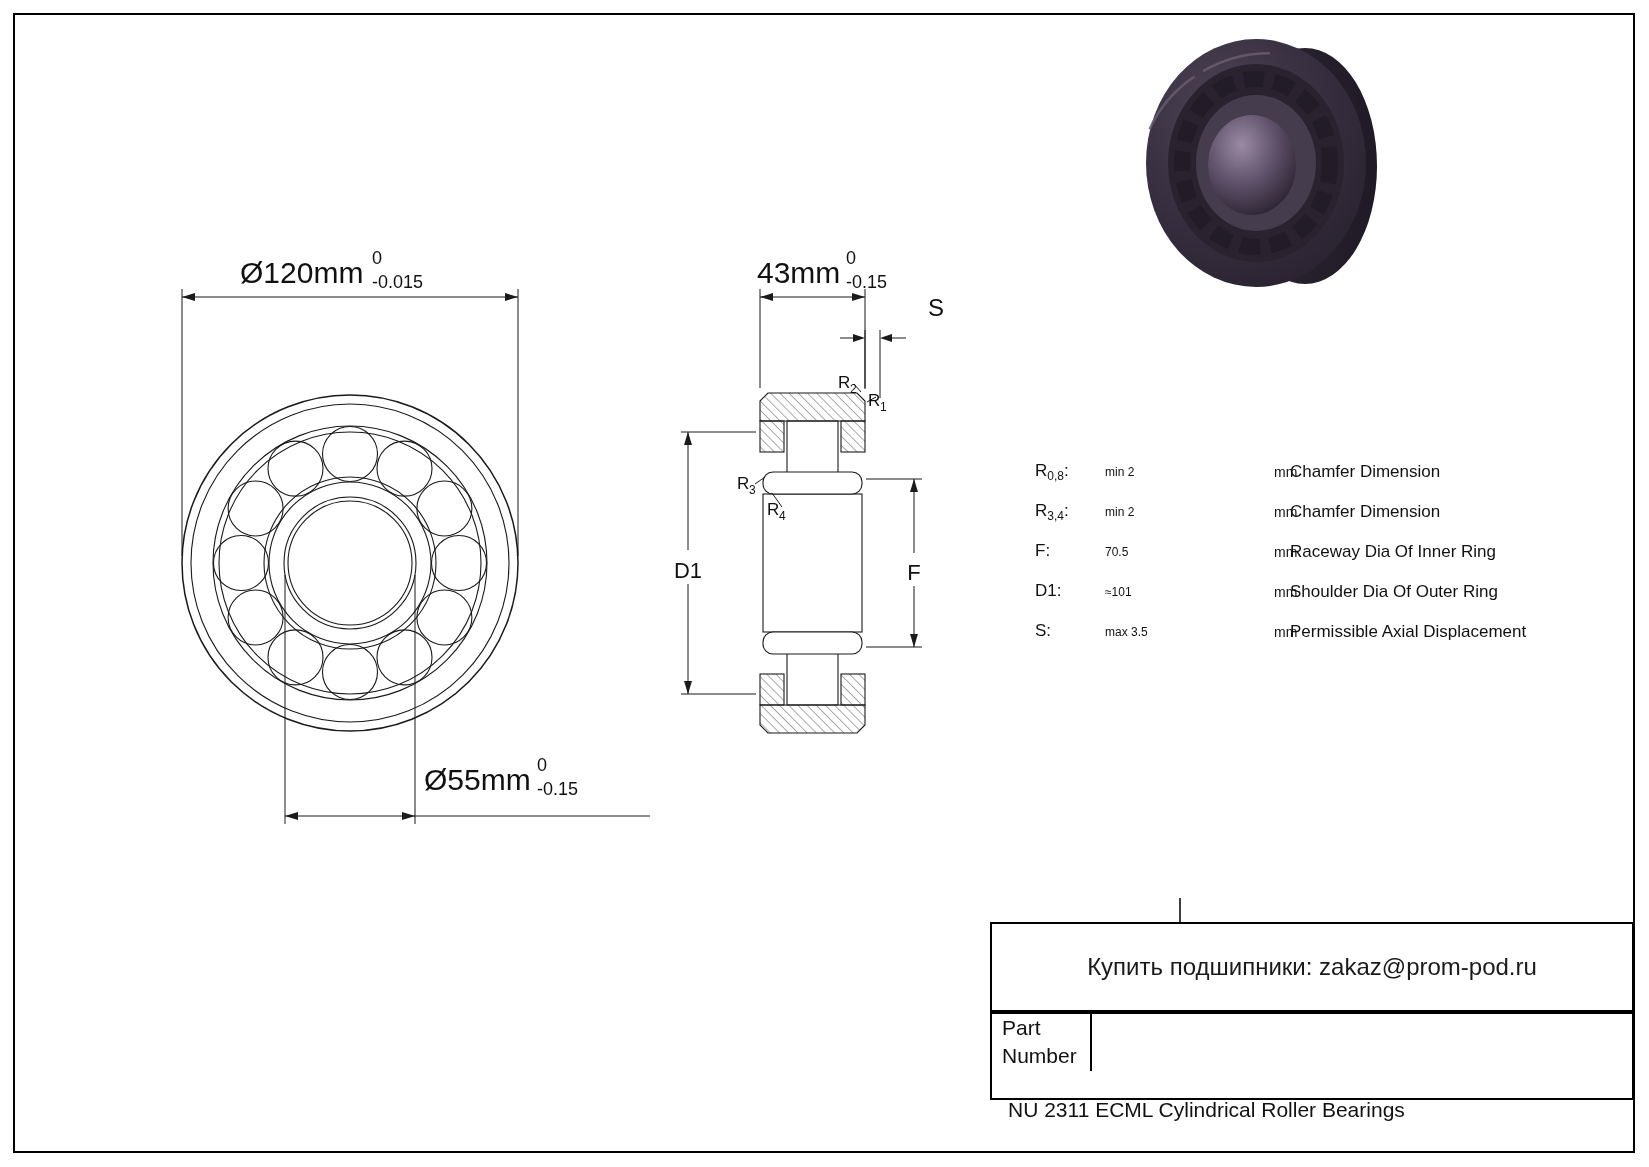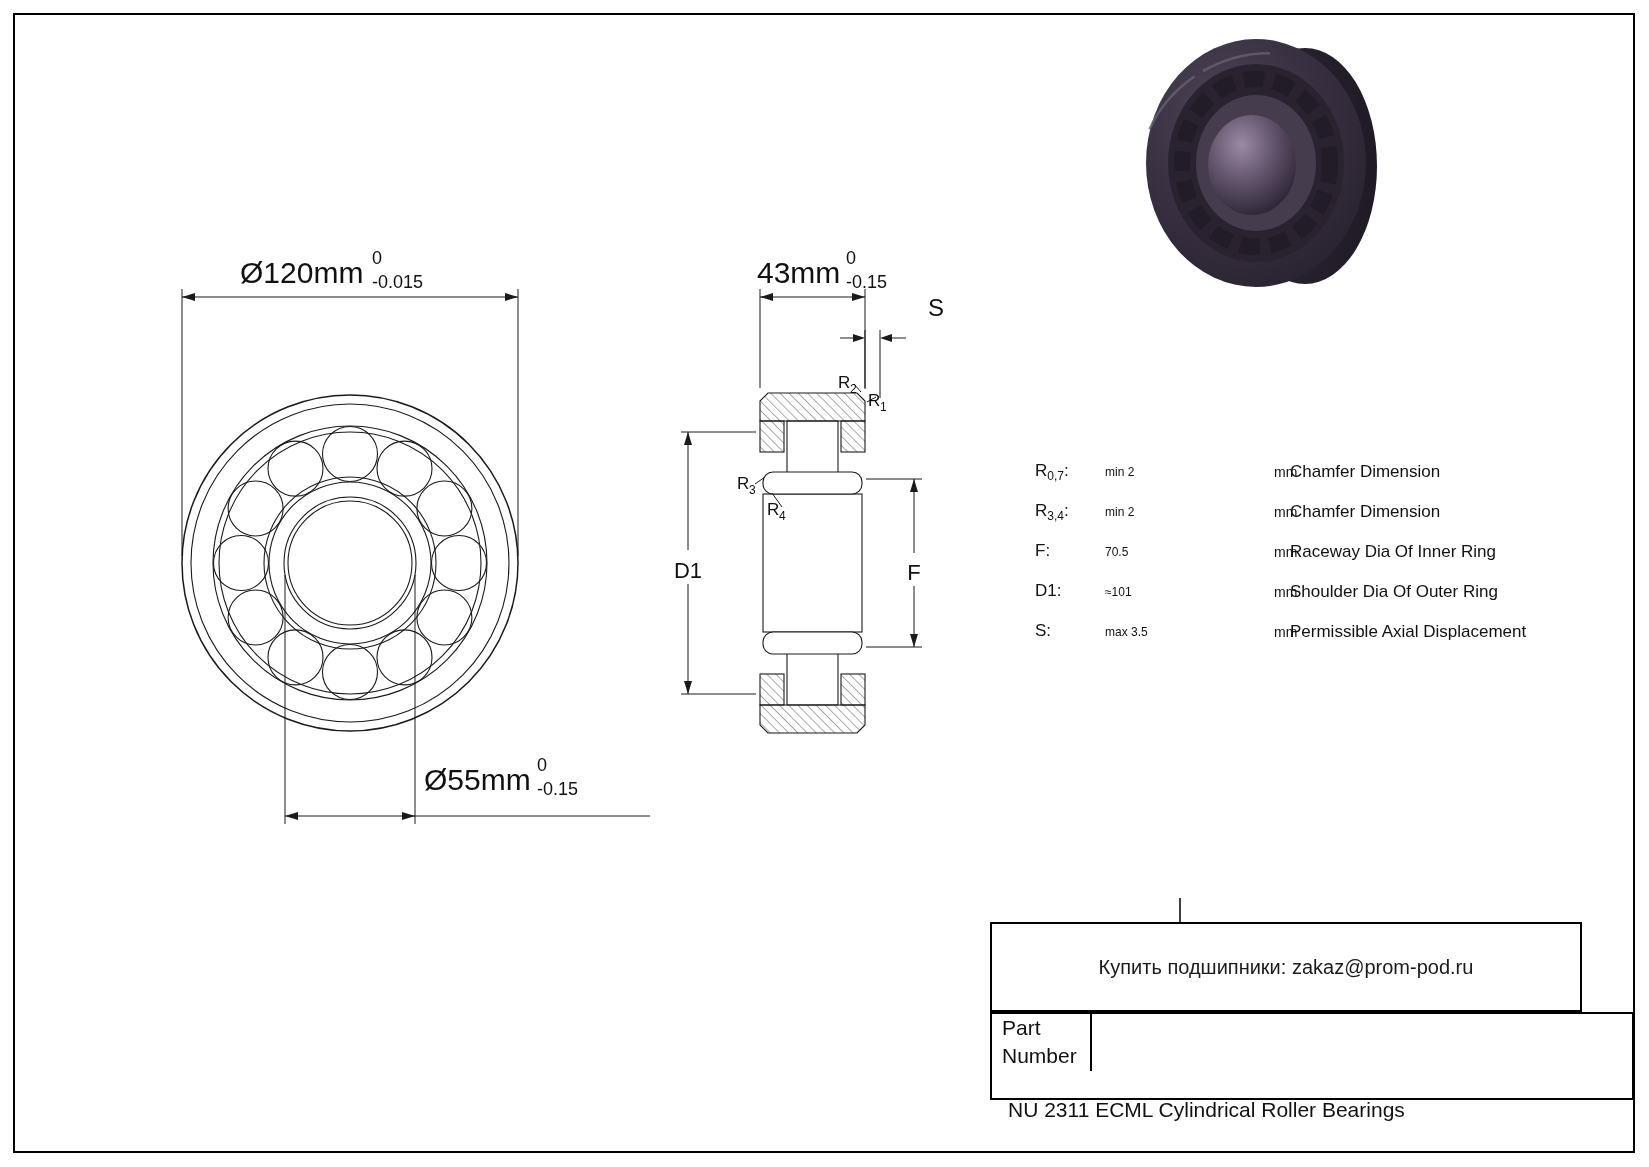--- a/index.html
+++ b/index.html
@@ -15,23 +15,23 @@
   .t-rs{font-size:12px;}
 
   .spec{position:absolute;left:1035px;top:452px;width:520px;}
   .srow{display:grid;grid-template-columns:70px 125px 60px auto;height:40px;align-items:center;}
   .c-param{font-size:17px;}
   .c-param sub{font-size:12px;}
   .c-val{font-size:12px;}
   .c-unit{font-size:14px;margin-left:44px;}
   .c-desc{font-size:17px;}
 
-  .contact-box{position:absolute;left:990px;top:922px;width:592px;height:90px;
+  .contact-box{position:absolute;left:990px;top:922px;width:644px;height:90px;
                border:2px solid #000;box-sizing:border-box;display:flex;
-               align-items:center;justify-content:center;font-size:20px;color:#1a1a1a;}
+               align-items:center;justify-content:center;font-size:24px;color:#1a1a1a;}
   .part-box{position:absolute;left:990px;top:1012px;width:644px;height:88px;
             border:2px solid #000;box-sizing:border-box;display:flex;flex-direction:column;}
   .part-label{width:100px;border-right:2px solid #000;box-sizing:border-box;
               display:flex;align-items:center;padding:0 10px;font-size:21px;line-height:1.35;}
   .part-value{flex:1;display:flex;align-items:center;padding-left:16px;font-size:21px;margin-top:27px;}
 </style>
 </head>
 <body>
 
 <div id="page">
@@ -187,21 +187,21 @@
     <ellipse cx="1256" cy="163" rx="60" ry="68" fill="#453c4e"></ellipse>
     <ellipse cx="1252" cy="165" rx="44" ry="50" fill="url(#gBore)"></ellipse>
     <ellipse cx="1256" cy="163" rx="106" ry="120" fill="none" stroke="#6a5f73" stroke-width="2.5" stroke-dasharray="70 560" transform="rotate(-120 1256 163)" opacity="0.8"></ellipse>
   </g>
 
   <line x1="1180" y1="898" x2="1180" y2="922" stroke="#000" stroke-width="1.5"></line>
 </svg>
 
 <div class="spec">
   <div class="srow">
-    <span class="c-param"><span>R</span><sub>0,7</sub><span>:</span></span>
+    <span class="c-param"><span>R</span><sub>0,8</sub><span>:</span></span>
     <span class="c-val">min 2</span>
     <span class="c-unit">mm</span>
     <span class="c-desc">Chamfer Dimension</span>
   </div>
   <div class="srow">
     <span class="c-param"><span>R</span><sub>3,4</sub><span>:</span></span>
     <span class="c-val">min 2</span>
     <span class="c-unit">mm</span>
     <span class="c-desc">Chamfer Dimension</span>
   </div>

